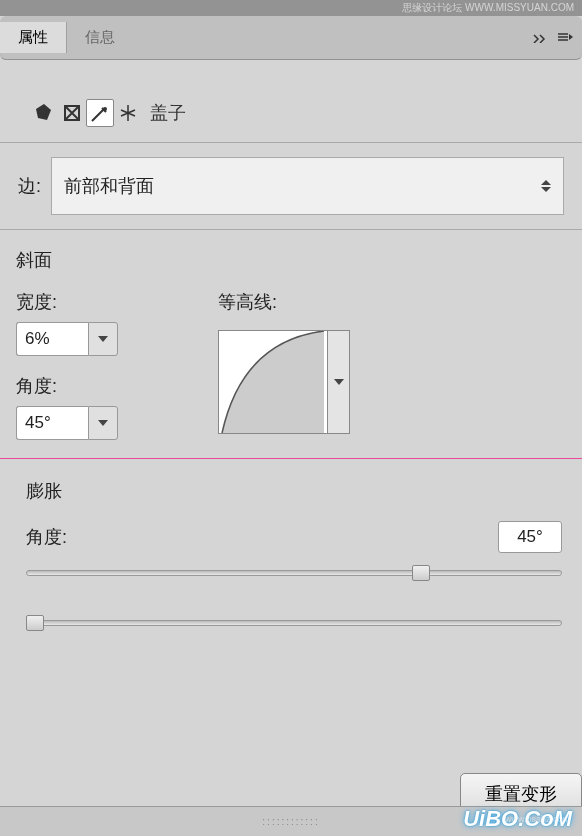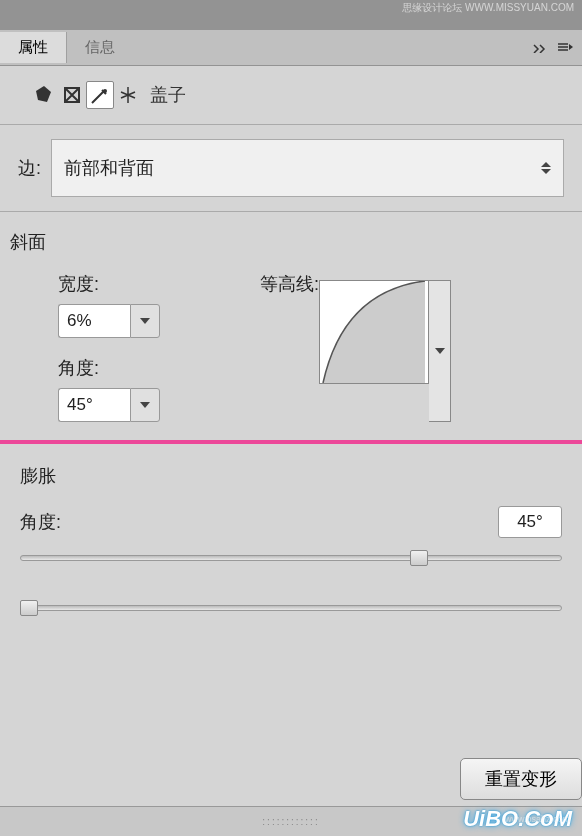--- a/index.html
+++ b/index.html
@@ -1,53 +1,53 @@
 <!DOCTYPE html>
 <html><head>
 <meta charset="utf-8">
 <style>
 * { box-sizing: border-box; margin: 0; padding: 0; font-family: "Microsoft YaHei", sans-serif; }
 body { width: 582px; height: 836px; background: #d5d5d5; position: relative; overflow: hidden; }
 
-.titlebar { height: 30px; background: #939393; width: 100%; }
+.titlebar { height: 16px; background: #939393; width: 100%; }
 .watermark-top { position: absolute; top: 1px; right: 8px; font-size: 10px; color: #fff; opacity: 0.6; }
 
-.tabs { display: flex; align-items: center; background: #c0c0c0; border-bottom: 1px solid #939393; height: 36px; }
+.tabs { display: flex; align-items: center; background: #c0c0c0; border-bottom: 1px solid #939393; height: 44px; border-radius: 6px; }
 .tab { padding: 6px 18px; font-size: 15px; color: #333; cursor: pointer; }
 .tab.active { background: #dcdcdc; border-right: 1px solid #a0a0a0; color: #000; }
 .tab.inactive { color: #666; }
 .tabs-right { margin-left: auto; display: flex; gap: 8px; padding-right: 8px; align-items: center; }
 
-.toolbar { padding: 15px 30px; display: flex; align-items: center; border-bottom: 1px solid #aaa; }
+.toolbar { padding: 15px 30px; display: flex; align-items: center; border-bottom: 1px solid #aaa; margin-top: 24px; }
 .tool-icon { width: 28px; height: 28px; display: flex; align-items: center; justify-content: center; cursor: pointer; }
 .tool-icon.active { background: #fff; border: 1px solid #888; border-radius: 2px; }
 .toolbar-label { font-size: 18px; color: #333; margin-left: 8px; }
 
 .side-row { padding: 14px 18px; display: flex; align-items: center; gap: 10px; border-bottom: 1px solid #aaa; }
 .side-label { font-size: 18px; color: #222; }
 .side-select { flex: 1; display: flex; align-items: center; justify-content: space-between; background: #f0f0f0; border: 1px solid #aaa; border-radius: 0; padding: 16px 12px; cursor: pointer; }
 .side-select-text { font-size: 18px; color: #222; }
 
-.section { padding: 18px 10px; border-bottom: 4px solid #ec4899; }
+.section { padding: 18px 16px; border-bottom: 1px solid #ec4899; }
 .section-title { font-size: 18px; color: #222; margin-bottom: 18px; }
-.bevel-grid { display: flex; gap: 100px; margin-left: 48px; }
+.bevel-grid { display: flex; gap: 100px; }
 .bevel-left { display: flex; flex-direction: column; gap: 18px; }
-.bevel-right { display: flex; flex-direction: row; }
+.bevel-right { display: flex; flex-direction: column; }
 
 .field-label { font-size: 18px; color: #222; margin-bottom: 8px; }
 .split-input { display: flex; }
 .split-input input { width: 72px; height: 34px; background: #fff; border: 1px solid #999; border-right: none; border-radius: 3px 0 0 3px; padding: 0 8px; font-size: 17px; color: #222; }
 .split-input .caret-btn { width: 30px; height: 34px; background: #e0e0e0; border: 1px solid #999; border-radius: 0 3px 3px 0; display: flex; align-items: center; justify-content: center; cursor: pointer; }
 
 .contour-box { display: flex; margin-top: 8px; }
 .contour-preview { width: 110px; height: 104px; background: #fff; border: 1px solid #888; position: relative; cursor: pointer; }
 .contour-preview svg { width: 100%; height: 100%; }
 .contour-caret { width: 22px; background: #e4e4e4; border: 1px solid #888; border-left: none; display: flex; align-items: center; justify-content: center; cursor: pointer; }
 
-.inflate { padding: 20px 20px 100px 20px; }
+.inflate { padding: 20px 20px 100px 26px; }
 .slider-row { display: flex; align-items: center; justify-content: space-between; margin-bottom: 10px; }
 .slider-label { font-size: 18px; color: #222; }
 .slider-value { width: 64px; height: 32px; background: #fff; border: 1px solid #999; border-radius: 3px; font-size: 17px; color: #222; text-align: center; padding: 3px 0; }
 .slider { position: relative; height: 20px; margin-bottom: 30px; }
 .slider-track { position: absolute; top: 7px; left: 0; right: 0; height: 6px; background: linear-gradient(to bottom, #bbb, #e8e8e8); border: 1px solid #999; border-radius: 3px; }
 .slider-thumb { position: absolute; top: 2px; width: 18px; height: 16px; background: linear-gradient(to bottom, #f0f0f0, #ccc); border: 1px solid #888; border-radius: 2px; cursor: pointer; }
 
 .reset-row { display: flex; justify-content: flex-end; padding: 10px 0 24px 0; border-bottom: 1px solid #aaa; }
 .reset-btn { padding: 8px 24px; background: linear-gradient(to bottom, #f5f5f5, #ddd); border: 1px solid #888; border-radius: 5px; font-size: 18px; cursor: pointer; }
 

